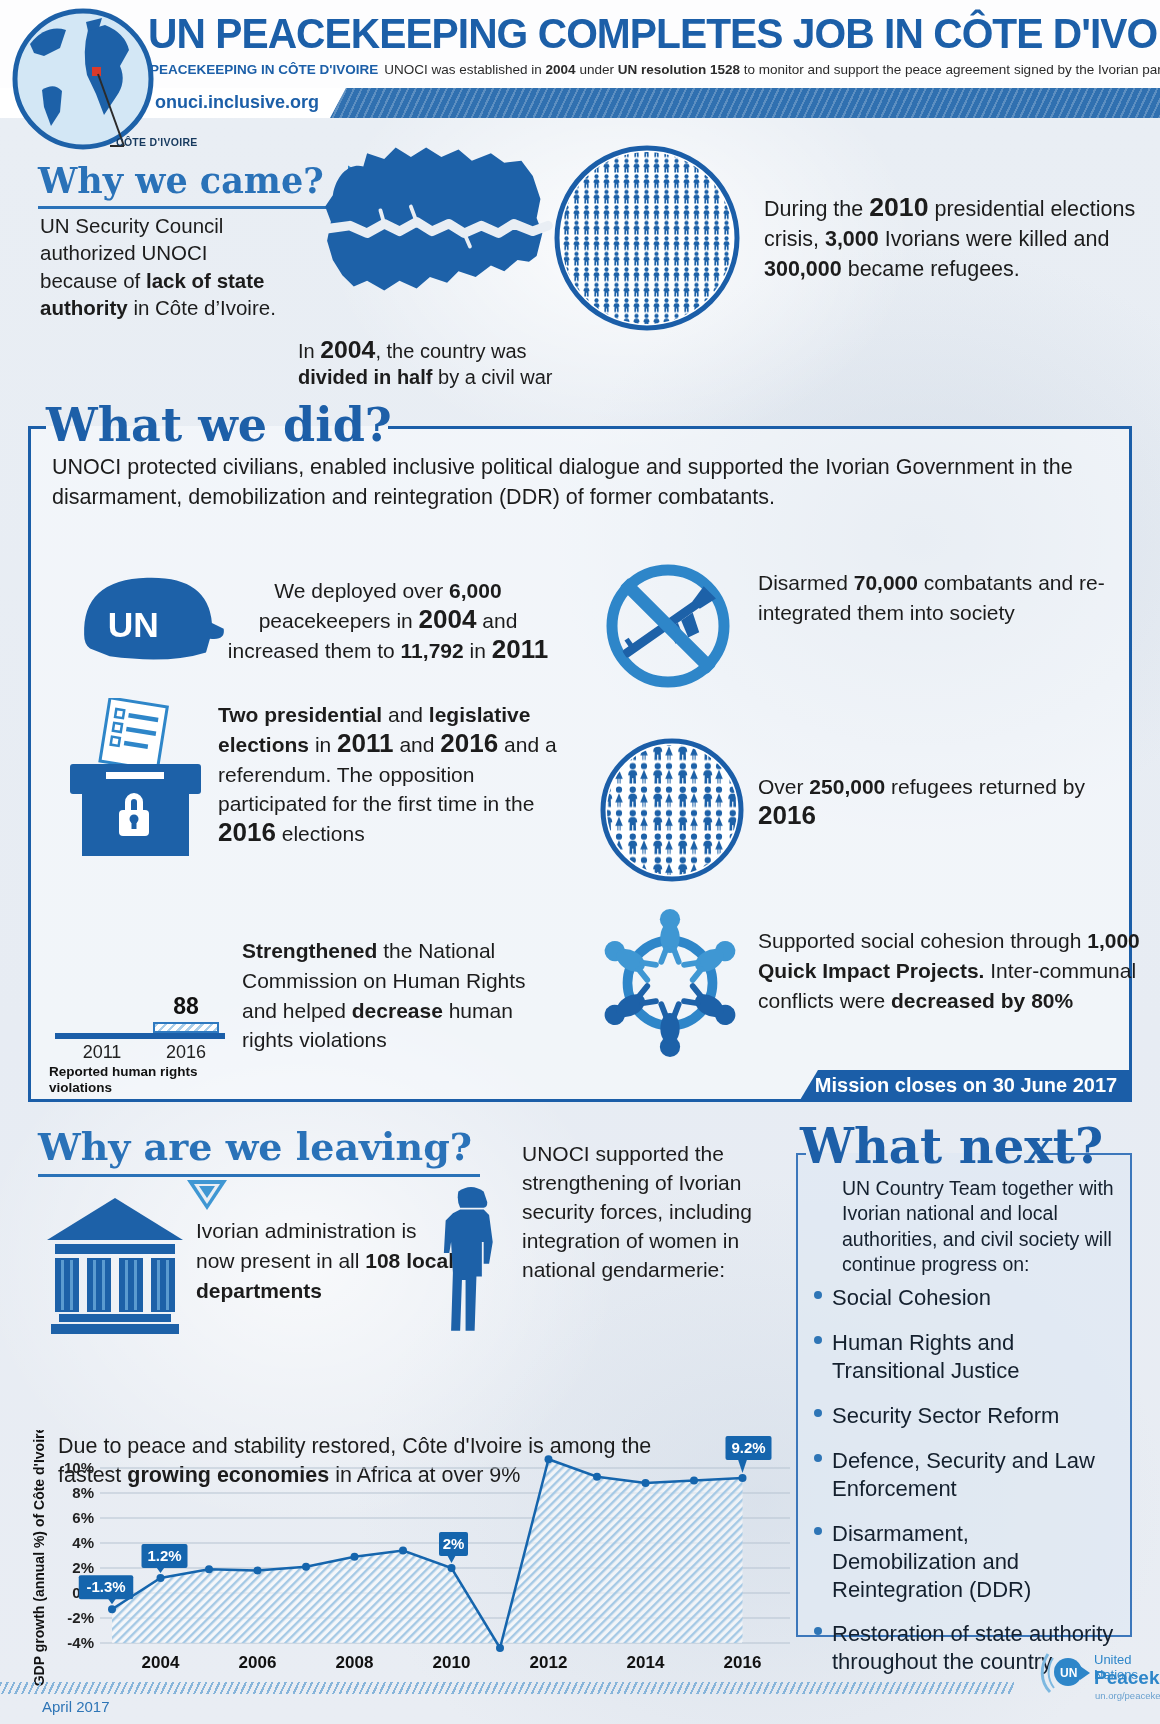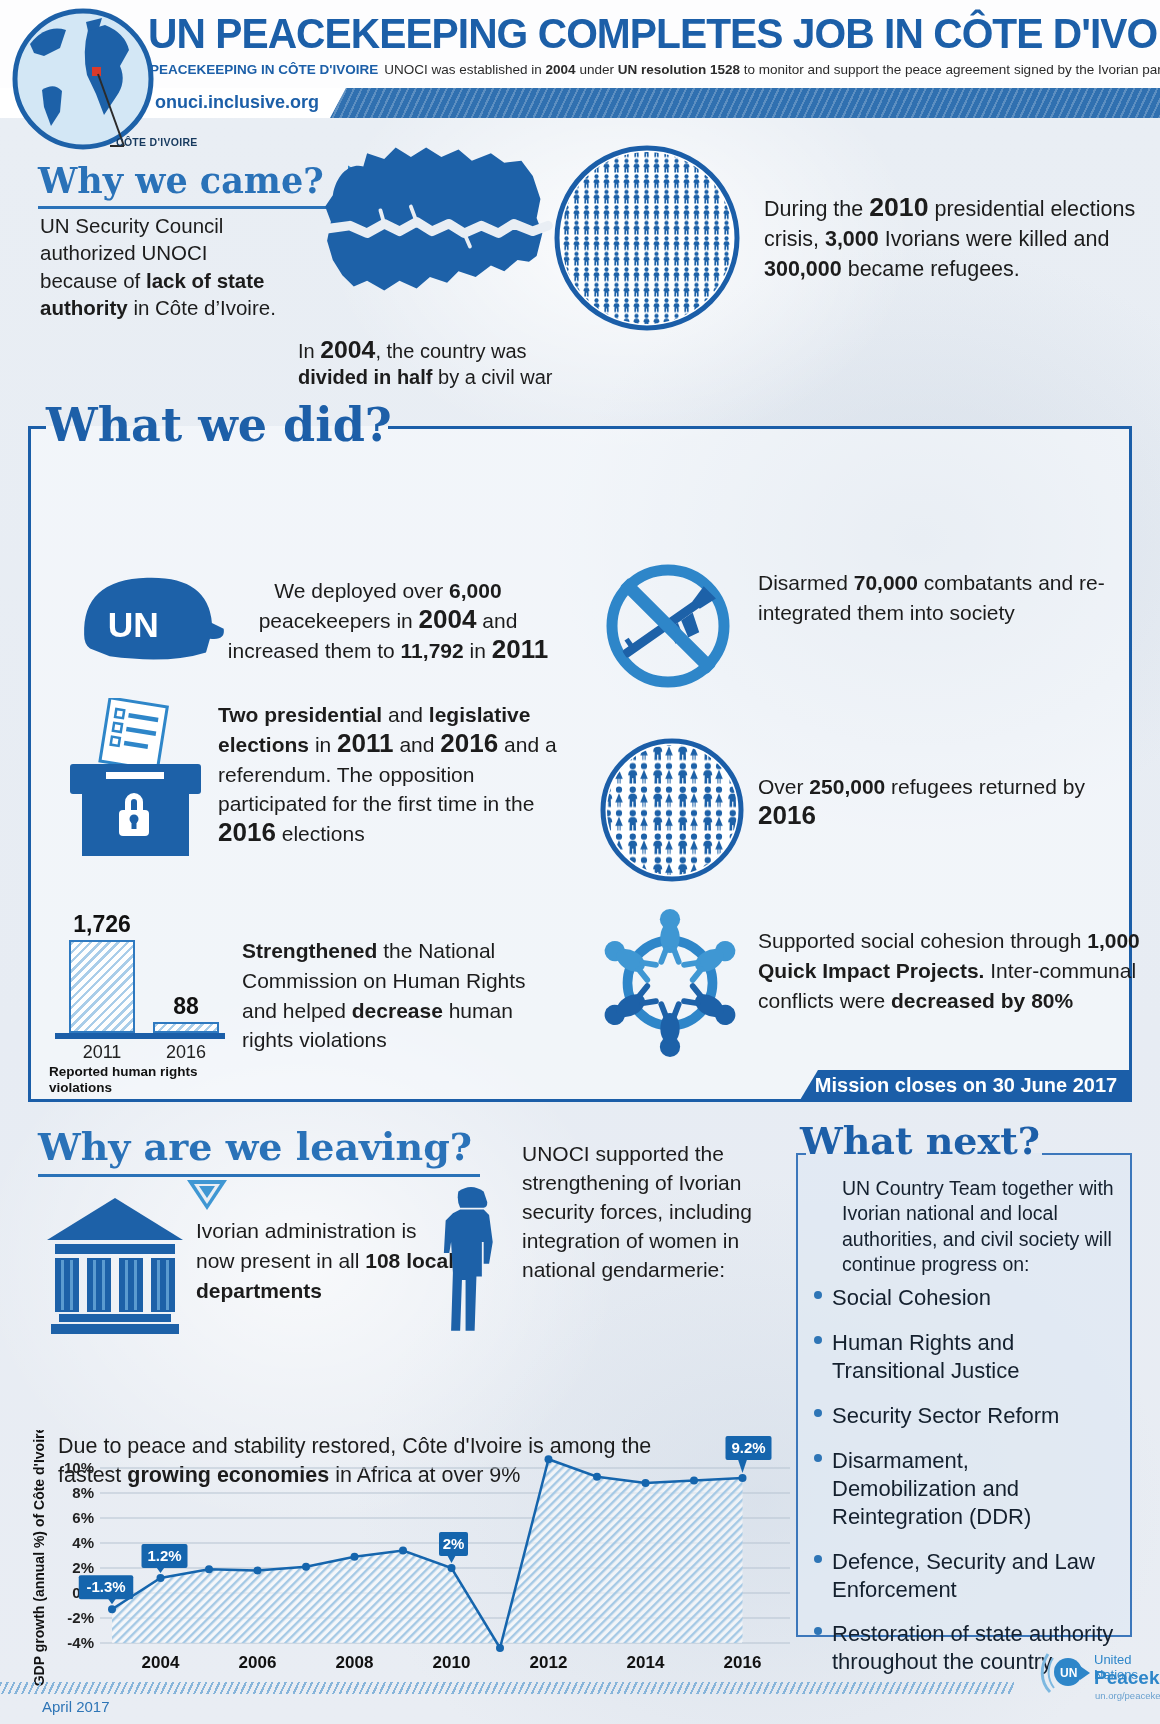--- a/index.html
+++ b/index.html
@@ -67,21 +67,21 @@
   .admin-text{left:196px;top:1216px;width:258px;font-size:21px;line-height:1.42;}
   .security-text{left:522px;top:1140px;width:262px;font-size:21px;line-height:1.38;}
   .security-nums{left:530px;top:1286px;font-size:21px;line-height:1.5;}
   .sec-line b{font-size:23px;}
   .gdp-para{left:58px;top:1432px;width:650px;font-size:21.5px;line-height:1.35;}
   
   .wn-box{left:796px;top:1153px;width:336px;height:484px;border:2px solid #3c77bb;border-top:none;
           background:rgba(224,233,243,.8);box-sizing:border-box;}
   .wn-stub{left:796px;top:1153px;width:10px;height:2px;background:#3c77bb;}
   .wn-line{left:1042px;top:1153px;width:90px;height:2px;background:#3c77bb;}
-  .wn-h{left:800px;top:1118px;font-size:38px;color:#1d5fa8;}
+  .wn-h{left:800px;top:1118px;font-size:48px;color:#1d5fa8;}
   .wn-intro{left:812px;top:1176px;width:302px;font-size:19.5px;line-height:1.3;color:#14202e;margin-left:30px;}
   #what-next-list{position:absolute;left:812px;top:1284px;width:306px;list-style:none;margin:0;padding:0;}
   #what-next-list li{position:relative;padding-left:20px;margin-bottom:17px;font-size:22px;line-height:1.27;color:#14202e;}
   #what-next-list li::before{content:"";position:absolute;left:2px;top:7px;width:8px;height:8px;border-radius:50%;background:#2e75b6;}
   
   .grid{stroke:#b6c3d1;stroke-width:1;}
   .ytick{font:bold 15px "Liberation Sans",sans-serif;fill:#222;}
   .xtick{font:bold 17px "Liberation Sans",sans-serif;fill:#111;}
   .area{fill:url(#gdpHatch);}
   .gline{fill:none;stroke:#1565ad;stroke-width:2.5;}
@@ -172,20 +172,21 @@
       <circle cx="95" cy="95" r="90" fill="#ffffff" stroke="#1b5ea8" stroke-width="5"></circle>
       <circle cx="95" cy="95" r="86" fill="url(#crowd-s)"></circle>
     </svg>
   </div>
   <div class="abs crisis-text"><span>During the </span><b class="big">2010</b><span> presidential elections crisis, </span><b>3,000</b><span> Ivorians were killed and </span><b>300,000</b><span> became refugees.</span></div>
 
   <div class="abs wwd-box"></div>
   <div class="abs wwd-stub"></div>
   <div class="abs wwd-line"></div>
   <div class="abs wwd-h h-serif">What we did?</div>
+  <div class="abs wwd-intro">UNOCI protected civilians, enabled inclusive political dialogue and supported the Ivorian Government in the disarmament, demobilization and reintegration (DDR) of former combatants.</div>
 
   <div class="abs" style="left:70px;top:562px">
     <svg width="158" height="114" viewBox="0 0 160 116">
       <path fill="#1d61a8" d="M14,74 Q12,18 78,16 Q140,14 144,62 L156,68 Q158,80 142,78 L138,92 Q100,104 40,96 L20,88 Q14,84 14,74 Z"></path>
       <text x="38" y="76" font-family="Liberation Sans,sans-serif" font-size="36" font-weight="bold" fill="#ffffff">UN</text>
     </svg>
   </div>
   <div class="abs fact f-deployed"><span>We deployed over </span><b>6,000</b><span> peacekeepers in </span><b class="big">2004</b><span> and increased them to </span><b>11,792</b><span> in </span><b class="big">2011</b></div>
 
   <div class="abs" style="left:598px;top:556px">
@@ -227,24 +228,20 @@
 
   <div class="abs" style="left:600px;top:738px">
     <svg width="145" height="145" viewBox="0 0 145 145">
       <circle cx="72" cy="72" r="69" fill="#ffffff" stroke="#1b5ea8" stroke-width="5"></circle>
       <circle cx="72" cy="72" r="65" fill="url(#crowd-m)"></circle>
     </svg>
   </div>
   <div class="abs fact f-refugees"><span>Over </span><b>250,000</b><span> refugees returned by </span><b class="big">2016</b></div>
 
   <div class="abs hr-chart">
-    <div class="hr-col hr-col1">
-      <div class="hr-val">1,726</div>
-      <div class="hr-bar" style="height: 93px;"></div>
-    </div>
     <div class="hr-col hr-col2">
       <div class="hr-val">88</div>
       <div class="hr-bar" style="height: 11px;"></div>
     </div>
     <div class="hr-base"></div>
     <div class="hr-year" style="left:12px">2011</div>
     <div class="hr-year" style="left:96px">2016</div>
     <div class="hr-caption">Reported human rights violations</div>
   </div>
   <div class="abs fact f-hr"><b>Strengthened</b><span> the National Commission on Human Rights and helped </span><b>decrease</b><span> human rights violations</span></div>
@@ -337,22 +334,22 @@
 
   <div class="abs wn-box"></div>
   <div class="abs wn-stub"></div>
   <div class="abs wn-line"></div>
   <div class="abs wn-h h-serif">What next?</div>
   <div class="abs wn-intro">UN Country Team together with Ivorian national and local authorities, and civil society will continue progress on:</div>
   <ul id="what-next-list">
       <li>Social Cohesion</li>
       <li>Human Rights and Transitional Justice</li>
       <li>Security Sector Reform</li>
+      <li>Defence, Security and Law Enforcement</li>
       <li>Disarmament, Demobilization and Reintegration (DDR)</li>
-      <li>Defence, Security and Law Enforcement</li>
       <li>Restoration of state authority throughout the country</li>
     </ul>
 
   <div class="abs gdp-para"><span>Due to peace and stability restored, Côte d'Ivoire is among the fastest </span><b>growing economies</b><span> in Africa at over 9%</span></div>
   <div class="abs" style="left:30px;top:1430px">
     <svg id="gdp-svg" width="1100" height="264" viewBox="0 0 1100 264">
         <line x1="70" x2="760" y1="38" y2="38" class="grid"></line>
         <text x="64" y="43" class="ytick" text-anchor="end">10%</text>
         <line x1="70" x2="760" y1="63" y2="63" class="grid"></line>
         <text x="64" y="68" class="ytick" text-anchor="end">8%</text>

